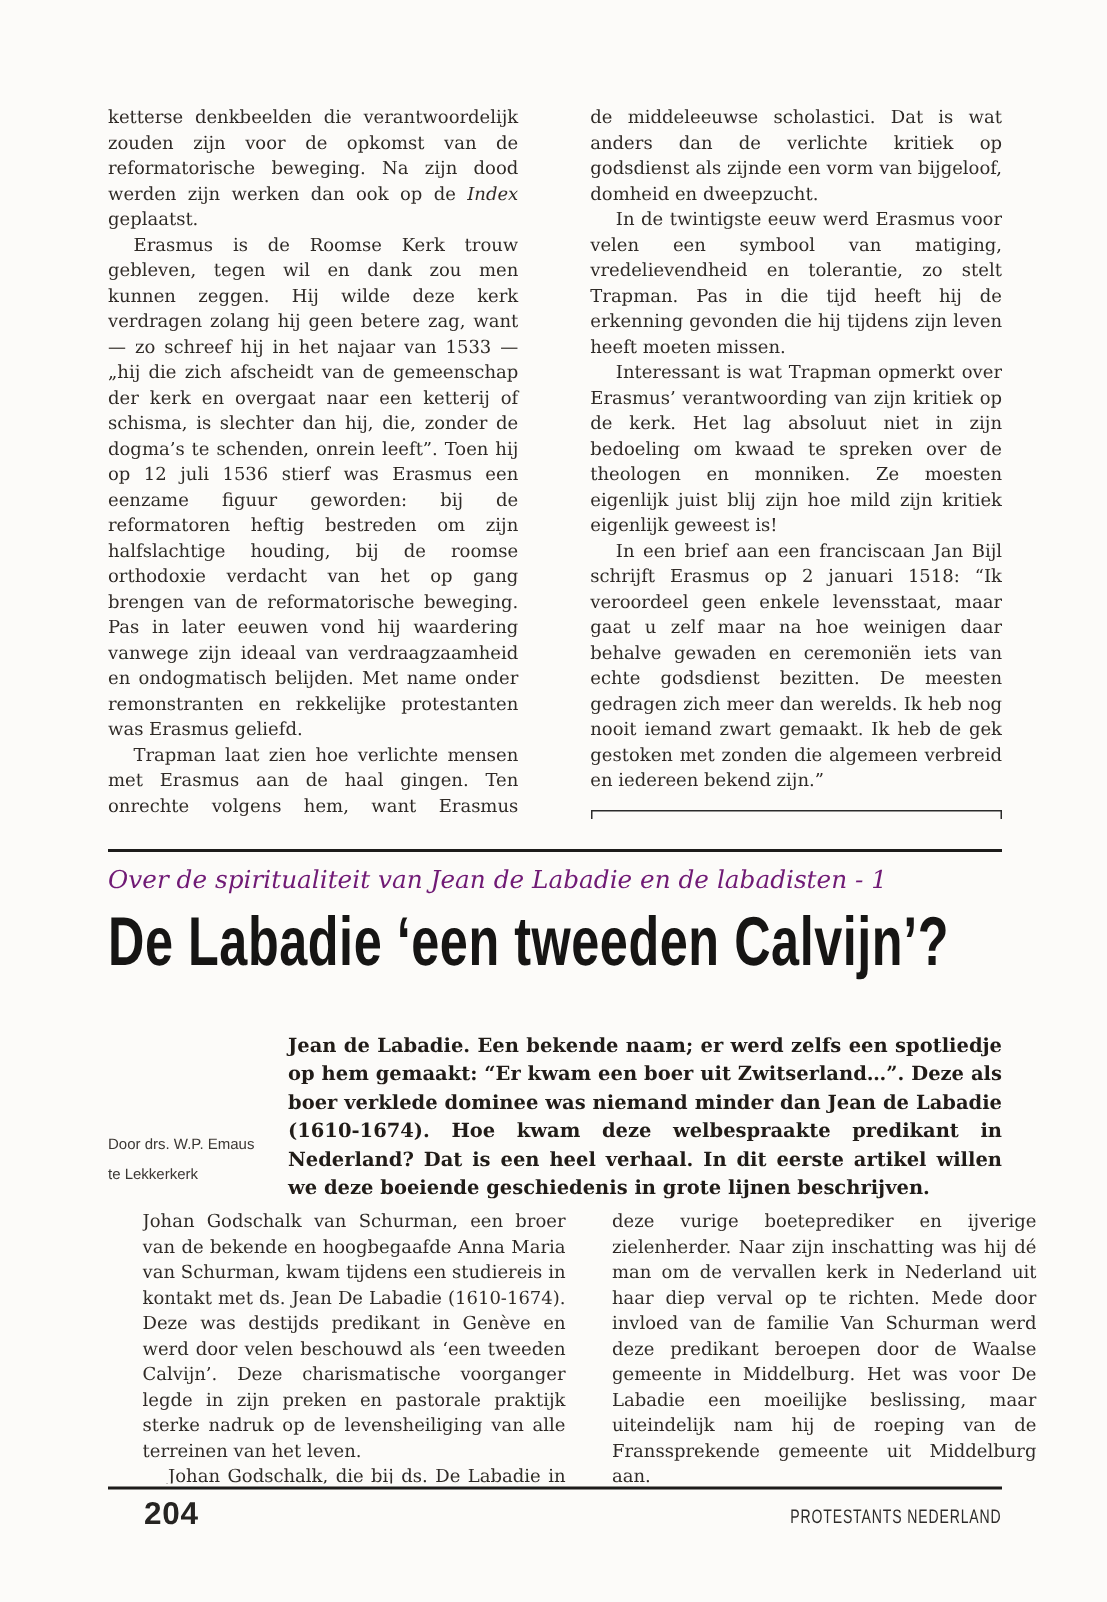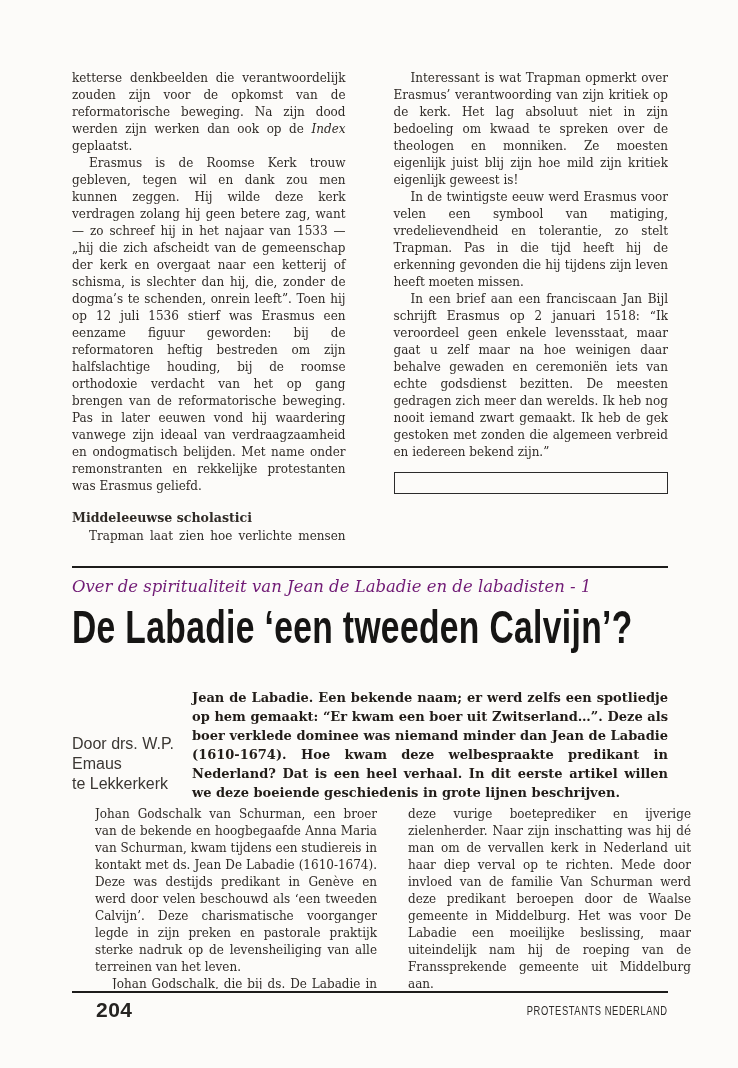--- a/index.html
+++ b/index.html
@@ -58,21 +58,21 @@
   }
 
   
   .intro-row {
     top: 688px; left: 72px; width: 596px;
     display: flex; align-items: flex-end;
   }
   .byline {
     width: 120px; flex: 0 0 120px;
     font-family: "Liberation Sans", sans-serif;
-    font-size: 16px; line-height: 20px; color: #3b3733;
+    font-size: 10px; line-height: 20px; color: #3b3733;
     margin-bottom: 8px;
   }
   .intro {
     flex: 1;
     font-weight: bold; font-size: 13px; line-height: 19px;
     text-align: justify; color: #211c18;
   }
 
   
   .bottom-cols {
@@ -97,26 +97,26 @@
     transform: scaleX(0.72); transform-origin: 100% 50%;
   }
 </style>
 </head>
 <body>
 
 <div class="abs top-cols">
   <div class="col col-l">
     <p><span>ketterse denkbeelden die verantwoordelijk zouden zijn voor de opkomst van de reformatorische beweging. Na zijn dood werden zijn werken dan ook op de </span><span class="italic">Index</span><span> geplaatst.</span></p>
     <p class="indent">Erasmus is de Roomse Kerk trouw gebleven, tegen wil en dank zou men kunnen zeggen. Hij wilde deze kerk verdragen zolang hij geen betere zag, want — zo schreef hij in het najaar van 1533 — „hij die zich afscheidt van de gemeenschap der kerk en overgaat naar een ketterij of schisma, is slechter dan hij, die, zonder de dogma’s te schenden, onrein leeft”. Toen hij op 12 juli 1536 stierf was Erasmus een eenzame figuur geworden: bij de reformatoren heftig bestreden om zijn halfslachtige houding, bij de roomse orthodoxie verdacht van het op gang brengen van de reformatorische beweging. Pas in later eeuwen vond hij waardering vanwege zijn ideaal van verdraagzaamheid en ondogmatisch belijden. Met name onder remonstranten en rekkelijke protestanten was Erasmus geliefd.</p>
-    <div class="subhead">Middeleeuwse scholastici</div>
     <p class="indent">Trapman laat zien hoe verlichte mensen met Erasmus aan de haal gingen. Ten onrechte volgens hem, want Erasmus bestreed in zijn boek niet de waarheid van de dogma’s zelf, maar uitsluitend de subtiele, volgens Erasmus: oversubtiele, discussies van</p>
   </div>
   <div class="col col-r">
+    <p>de middeleeuwse scholastici. Dat is wat anders dan de verlichte kritiek op godsdienst als zijnde een vorm van bijgeloof, domheid en dweepzucht.</p>
+    <p class="indent">In de twintigste eeuw werd Erasmus voor velen een symbool van matiging, vredelievendheid en tolerantie, zo stelt Trapman. Pas in die tijd heeft hij de erkenning gevonden die hij tijdens zijn leven heeft moeten missen.</p>
     <p class="indent">Interessant is wat Trapman opmerkt over Erasmus’ verantwoording van zijn kritiek op de kerk. Het lag absoluut niet in zijn bedoeling om kwaad te spreken over de theologen en monniken. Ze moesten eigenlijk juist blij zijn hoe mild zijn kritiek eigenlijk geweest is!</p>
-    <p class="indent">In de twintigste eeuw werd Erasmus voor velen een symbool van matiging, vredelievendheid en tolerantie, zo stelt Trapman. Pas in die tijd heeft hij de erkenning gevonden die hij tijdens zijn leven heeft moeten missen.</p>
     <p class="indent">In een brief aan een franciscaan Jan Bijl schrijft Erasmus op 2 januari 1518: “Ik veroordeel geen enkele levensstaat, maar gaat u zelf maar na hoe weinigen daar behalve gewaden en ceremoniën iets van echte godsdienst bezitten. De meesten gedragen zich meer dan werelds. Ik heb nog nooit iemand zwart gemaakt. Ik heb de gek gestoken met zonden die algemeen verbreid en iedereen bekend zijn.”</p>
     <div class="book-box"></div>
   </div>
 </div>
 
 <div class="abs rule rule-article"></div>
 <div class="abs kicker">Over de spiritualiteit van Jean de Labadie en de labadisten - 1</div>
 <div class="abs headline">De Labadie ‘een tweeden Calvijn’?</div>
 
 <div class="abs intro-row">

